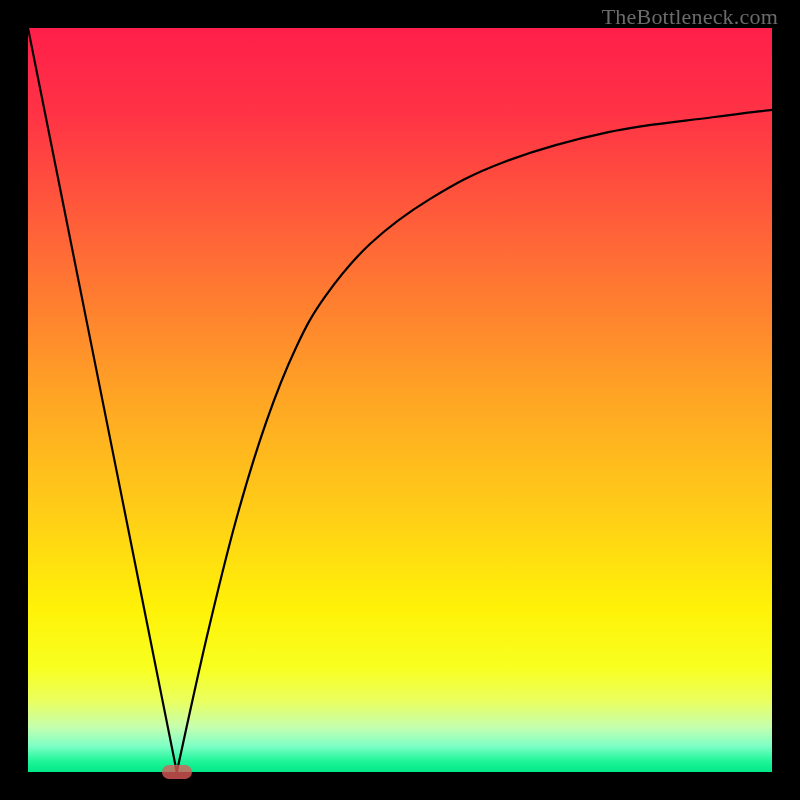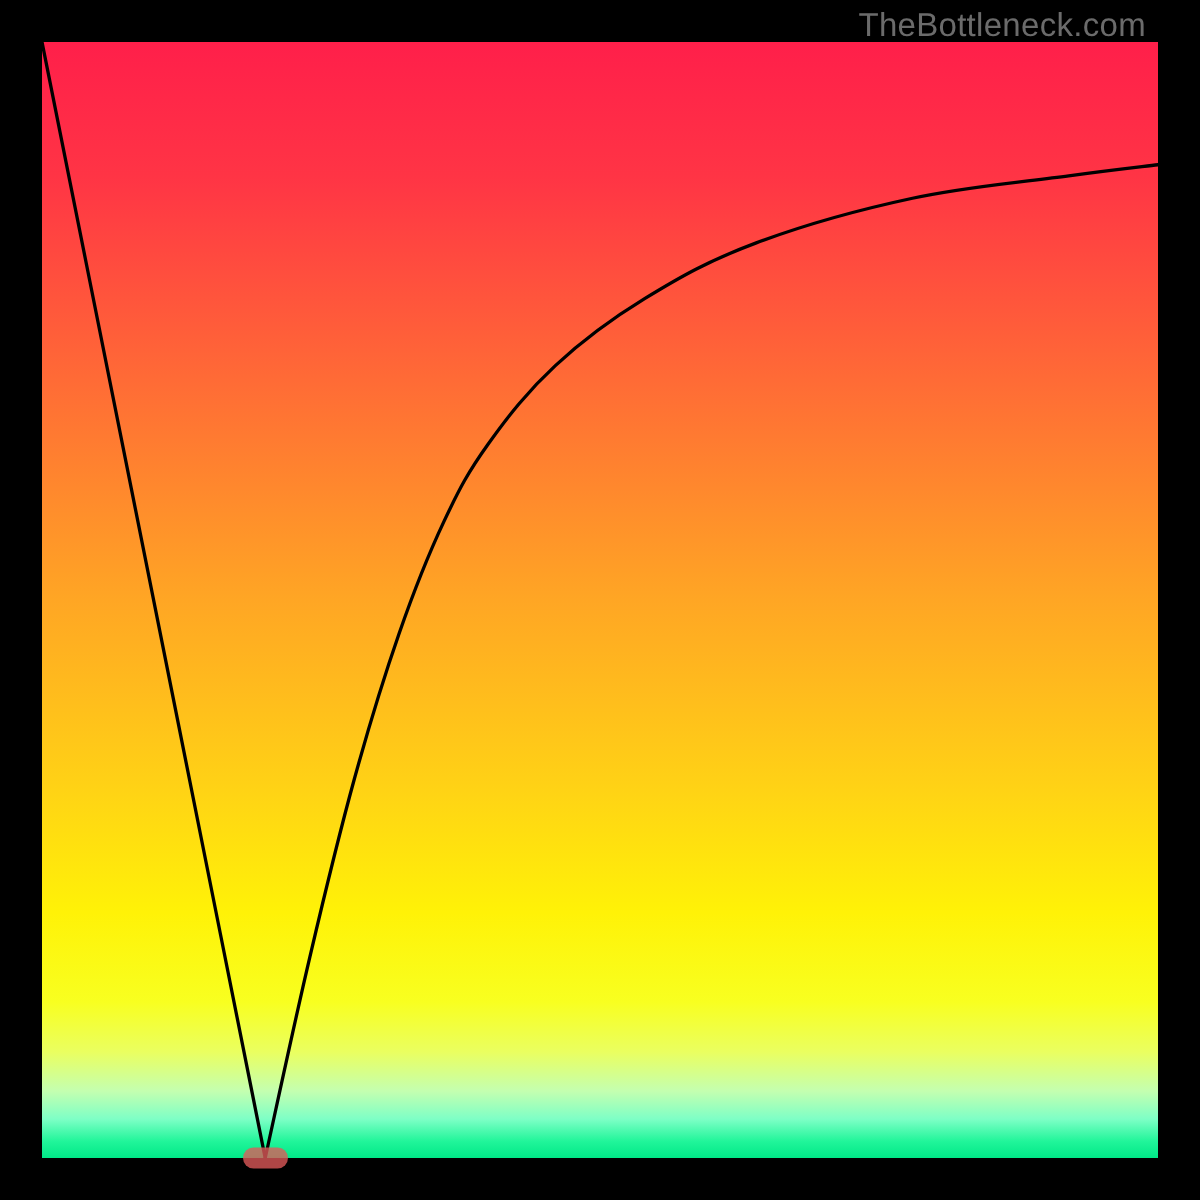--- a/index.html
+++ b/index.html
@@ -75,15 +75,15 @@
 
     <svg class="curve-svg" viewBox="0 0 744 744" preserveAspectRatio="none">
       <path id="path-left" fill="none" stroke="#000" stroke-width="2.2" stroke-linecap="round" stroke-linejoin="round" d="M0.00 0.00 L29.76 148.80 L59.52 297.60 L89.28 446.40 L119.04 595.20 L133.92 669.60 L148.80 744.00"></path>
       <path id="path-right" fill="none" stroke="#000" stroke-width="2.2" stroke-linecap="round" stroke-linejoin="round" d="M148.80 744.00 C154.16 719.89, 167.85 655.61, 178.56 610.08 C189.27 564.55, 197.61 529.88, 208.32 491.04 C219.03 452.20, 227.37 425.12, 238.08 394.32 C248.79 363.52, 257.13 342.69, 267.84 319.92 C278.55 297.15, 284.21 286.59, 297.60 267.84 C310.99 249.09, 323.49 233.17, 342.24 215.76 C360.99 198.35, 377.65 185.85, 401.76 171.12 C425.87 156.39, 444.02 145.97, 476.16 133.92 C508.30 121.87, 542.82 112.20, 580.32 104.16 C617.82 96.12, 655.02 93.30, 684.48 89.28 C713.94 85.26, 733.29 83.18, 744.00 81.84"></path>
     </svg>
 
     <div class="marker" id="marker-el" style="width: 30px; height: 14px; left: 133.8px; top: 737px; background: rgb(224, 90, 90); opacity: 0.78;"></div>
 
   </div>
 
-  <div class="watermark" id="watermark-el" style="top: 4px; right: 36px;">TheBottleneck.com</div>
+  <div class="watermark" id="watermark-el" style="top: 4px; right: 22px; font-family: Liberation Serif, serif;">TheBottleneck.com</div>
 
 </div>
 
 </body></html>

